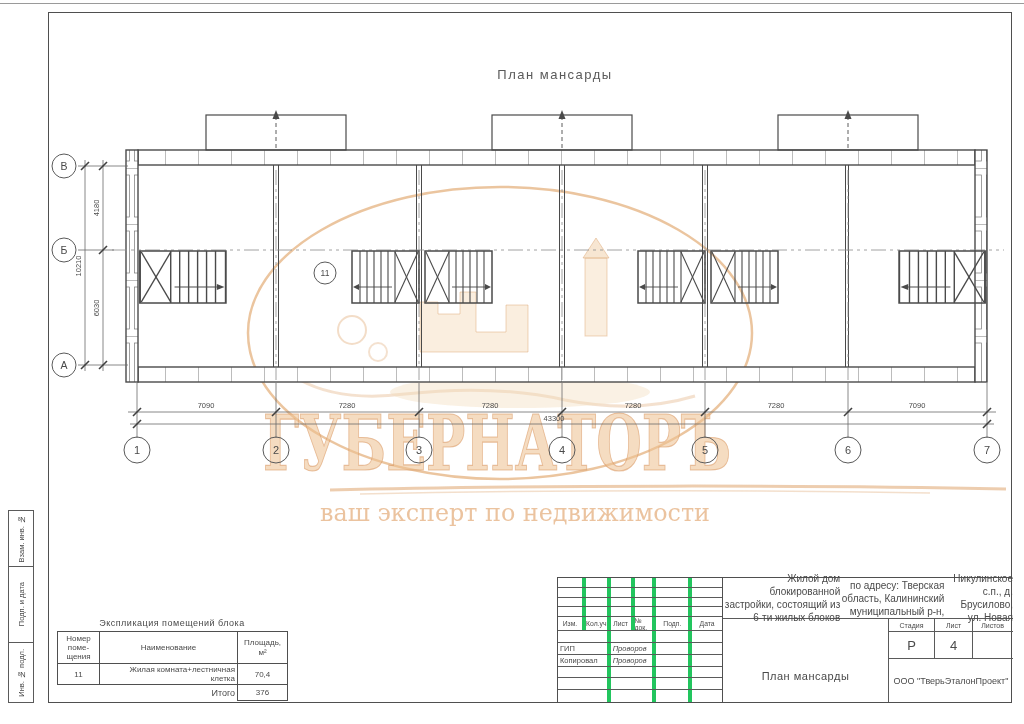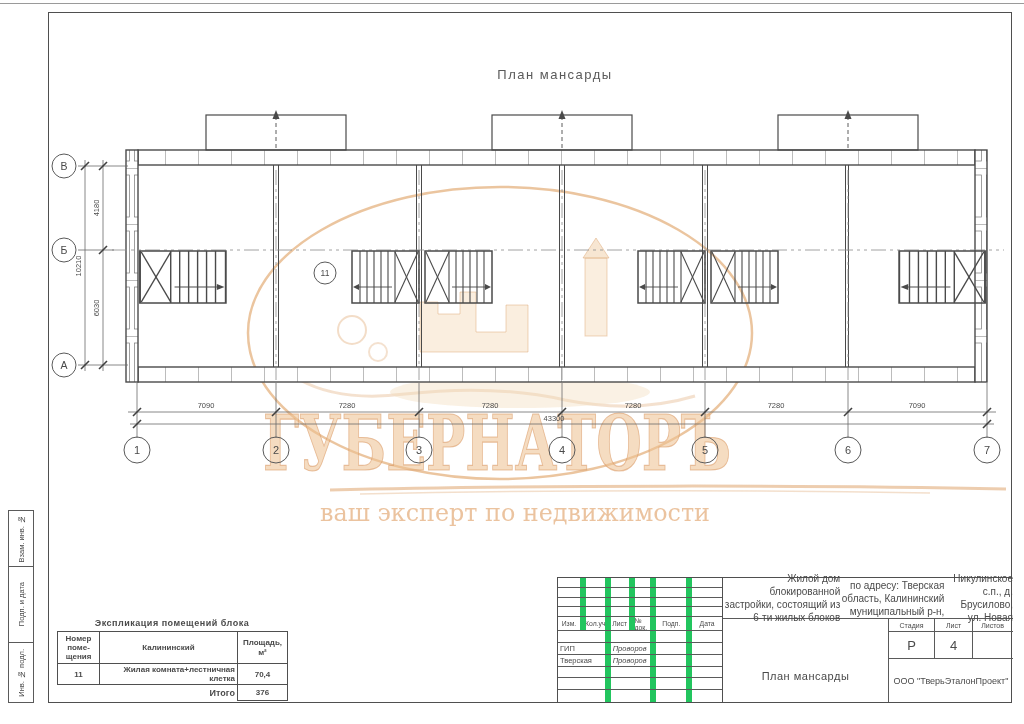--- a/index.html
+++ b/index.html
@@ -4,34 +4,34 @@
 <style>
   html,body{margin:0;padding:0;}
   body{width:1024px;height:724px;position:relative;background:#ffffff;overflow:hidden;
        font-family:"Liberation Sans",sans-serif;color:#4a4a4a;}
   .abs{position:absolute;}
   .sheet-top-line{top:3px;left:0;width:1024px;height:1px;background:#9a9a9a;}
   .frame{left:48px;top:12px;width:964px;height:691px;border:1.5px solid #4f4f4f;box-sizing:border-box;}
   .plan-title{left:440px;top:67px;width:230px;text-align:center;font-size:13px;
               letter-spacing:1.5px;color:#5a5a5a;}
   
-  .expl{left:57px;top:618px;width:230px;font-size:8px;color:#4a4a4a;font-weight:bold;}
+  .expl{left:57px;top:618px;width:230px;font-size:8px;color:#4a4a4a;}
   .expl-title{text-align:center;font-size:9px;letter-spacing:.5px;margin-bottom:3px;}
   .expl table{border-collapse:collapse;width:230px;table-layout:fixed;}
   .expl td{border:1px solid #4f4f4f;text-align:center;vertical-align:middle;padding:1px 2px;box-sizing:border-box;}
   .expl .name-cell{text-align:right;padding-left:4px;}
   .expl .noborder{border-left:none;border-bottom:none;}
   .pre{white-space:pre-line;line-height:1.15;}
   
   .tb{left:557px;top:577px;width:455px;height:126px;border:1.6px solid #4f4f4f;
       box-sizing:border-box;display:flex;font-size:7.5px;color:#4a4a4a;}
   .tb-left{width:165px;border-right:1.4px solid #4f4f4f;box-sizing:border-box;display:flex;flex-direction:column;}
   .tbl-row{display:flex;border-bottom:1px solid #5a5a5a;box-sizing:border-box;}
   .tbl-row:last-child{border-bottom:none;}
-  .tbl-row span{border-right:6px solid #22c55e;box-sizing:border-box;display:flex;
+  .tbl-row span{border-right:4px solid #22c55e;box-sizing:border-box;display:flex;
                 align-items:center;justify-content:center;overflow:hidden;}
   .tbl-row span:last-child{border-right:none;}
   .h10{height:10px;} .h14{height:14px;} .h12{height:12px;}
   .w28{width:28px;} .w25{width:25px;} .w24{width:24px;} .w22{width:22px;} .w36{width:36px;} .w30{width:30px;}
   .w53{width:53px;justify-content:flex-start !important;padding-left:2px;}
   .w46{width:46px;justify-content:flex-start !important;padding-left:2px;font-style:italic;}
   .tb-right{width:290px;display:flex;flex-direction:column;box-sizing:border-box;}
   .tbr1{height:23px;border-bottom:1px solid #5a5a5a;display:flex;align-items:center;justify-content:center;
         font-size:15px;letter-spacing:2px;color:#555;}
   .tbr2{height:40px;border-bottom:1px solid #5a5a5a;display:flex;
@@ -242,21 +242,21 @@
 </svg>
 
 <div class="abs expl">
   <div class="expl-title">Экспликация помещений блока</div>
   <table>
     <tbody>
         <tr>
       <td style="width:42px;height:32px;" class="pre">Номер
 поме-
 щения</td>
-      <td style="width:138px;">Калининский</td>
+      <td style="width:138px;">Наименование</td>
       <td style="width:50px;" class="pre">Площадь,
 м²</td>
     </tr>
     <tr style="height:16px;">
       <td>11</td>
       <td class="name-cell">Жилая комната+лестничная клетка</td>
       <td>70,4</td>
     </tr>
     <tr style="height:16px;">
       <td colspan="2" class="noborder" style="text-align:right;font-size:9px;">Итого</td>
@@ -314,21 +314,21 @@
         <span class="w36"></span>
         <span class="w30"></span>
       </div>
     <div class="tbl-row h12">
       <span class="w53">ГИП</span>
       <span class="w46">Проворов</span>
       <span class="w36"></span>
         <span class="w30"></span>
     </div>
     <div class="tbl-row h12">
-      <span class="w53">Тверская</span>
+      <span class="w53">Копировал</span>
       <span class="w46">Проворов</span>
       <span class="w36"></span>
         <span class="w30"></span>
     </div>
     <div class="tbl-row h12">
         <span class="w53"></span>
         <span class="w46"></span>
         <span class="w36"></span>
         <span class="w30"></span>
       </div>

